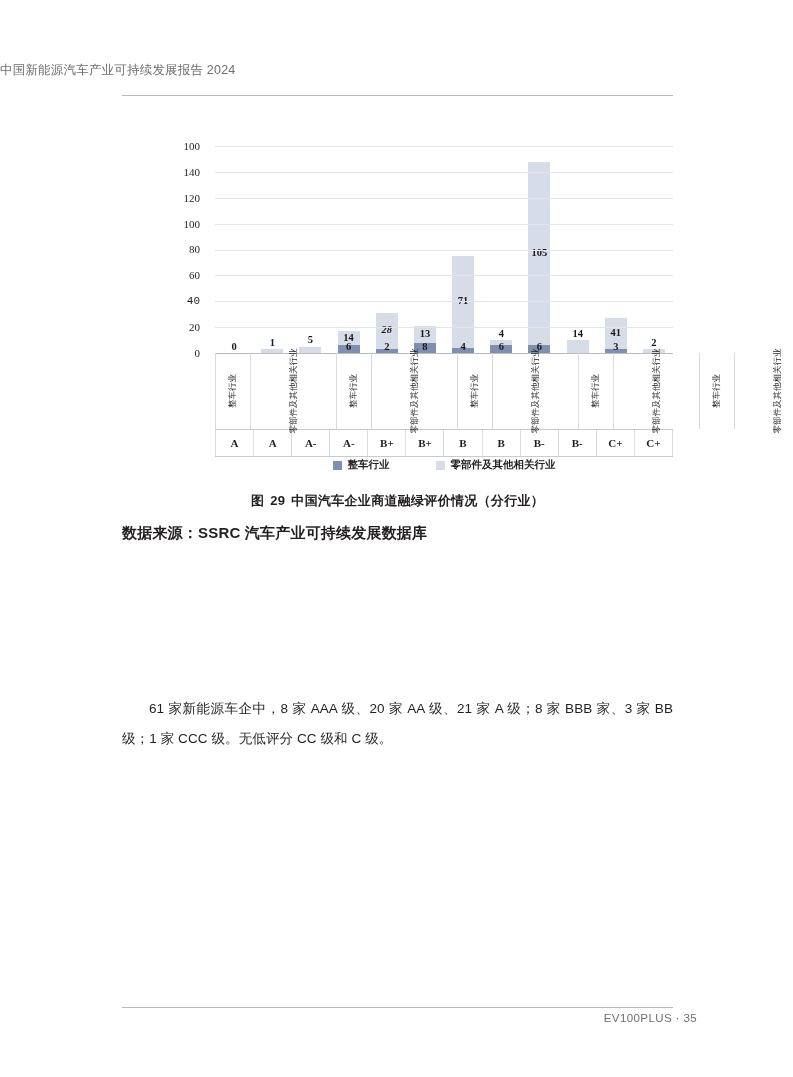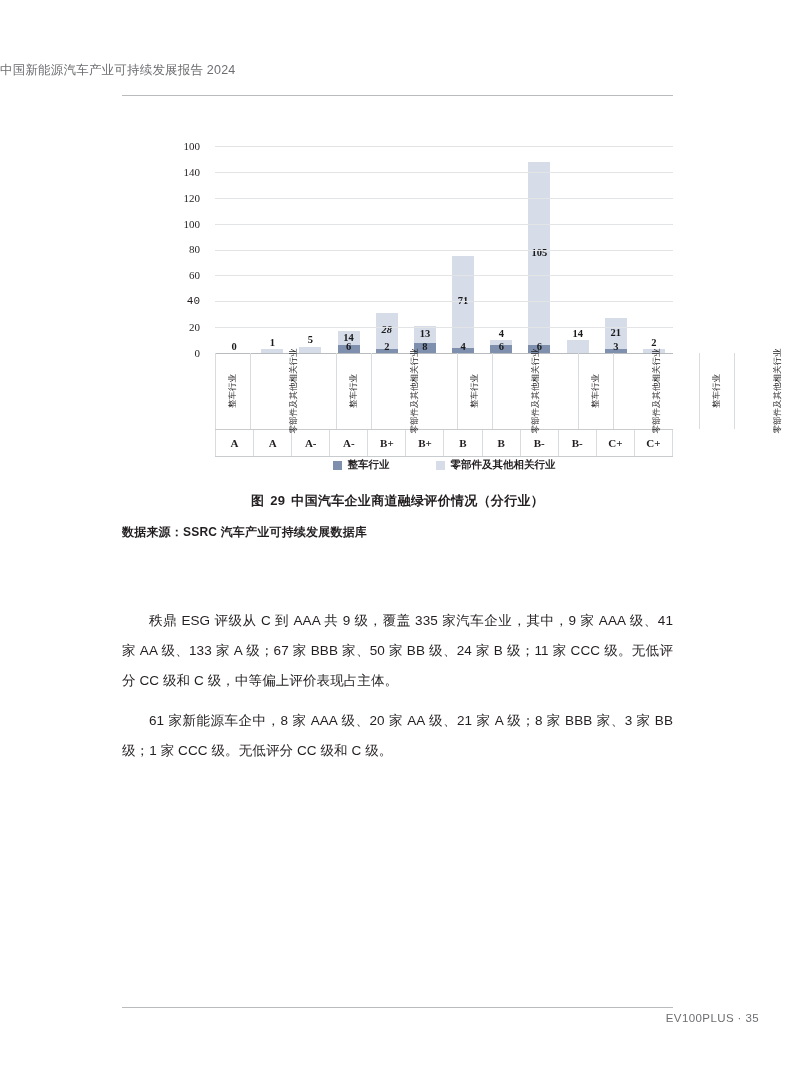--- a/index.html
+++ b/index.html
@@ -138,21 +138,21 @@
     position:absolute; left:122px; top:492px; width:551px;
     text-align:center;
     font-size:13px; font-weight:bold;
     color:#231f20;
     letter-spacing:.3px;
   }
   .caption .num { margin:0 6px; }
 
   .source {
     position:absolute; left:122px; top:524px; width:551px;
-    font-size:12px; font-weight:bold; color:#231f20;
+    font-size:15px; font-weight:bold; color:#231f20;
     letter-spacing:.2px;
   }
 
   
   .section-h {
     position:absolute; left:122px; top:563px; width:551px;
     font-size:15.5px; font-weight:bold;
     color:#1f3864;
     letter-spacing:.4px;
   }
@@ -161,33 +161,33 @@
   .para {
     position:absolute; left:122px; width:551px;
     font-size:13.5px;
     line-height:30px;
     color:#231f20;
     text-align:justify;
     text-indent:2em;
     letter-spacing:.1px;
   }
   #para1 { top:606px; }
-  #para2 { top:694px;margin-top:12px; }
+  #para2 { top:694px; }
 
   
   .footer-rule {
     position:absolute; left:122px; top:1007px; width:551px; height:1px;
     background:#b9bcbe;
   }
   .footer {
     position:absolute; left:0; top:1012px; width:793px;
     text-align:right;
     font-size:11.5px; color:#6d6e71;
   }
-  .footer-inner { display:inline-block; padding-right:34px; letter-spacing:.4px; }
+  .footer-inner { display:inline-block; padding-right:96px; letter-spacing:.4px; }
 </style>
 </head>
 <body>
 
 <div class="page">
 
   <div class="header">
     <span class="header-title">中国新能源汽车产业可持续发展报告 2024</span>
   </div>
   <div class="header-rule"></div>
@@ -276,21 +276,21 @@
               <div class="seg-b" style="height: 12.9375px;"></div>
             </div>
             <div class="vlbl" style="bottom: 13.9375px;">14</div>
           </div>
           <div class="bcol">
             <div class="bstack">
               <div class="seg-a" style="height: 4px;"></div>
               <div class="seg-b" style="height: 31.05px;"></div>
             </div>
             <div class="vlbl" style="bottom: 1px;">3</div>
-            <div class="vlbl" style="bottom: 14.525px;">21</div>
+            <div class="vlbl" style="bottom: 14.525px;">41</div>
           </div>
           <div class="bcol">
             <div class="bstack">
               <div class="seg-b" style="height: 4px;"></div>
             </div>
             <div class="vlbl" style="bottom: 5px;">2</div>
           </div>
         </div>
     <div class="axisline" style="top: 207px;"></div>
         <div class="gridline" style="top: 181.125px;"></div>
@@ -364,21 +364,20 @@
     </div>
   </div>
 
   <div class="caption">
     <span>图</span><span class="num">29</span><span>中国汽车企业商道融绿评价情况（分行业）</span>
   </div>
 
   <div class="source">数据来源：SSRC 汽车产业可持续发展数据库</div>
 
 
-  <div class="para" id="para1">秩鼎 ESG 评级从 C 到 AAA 共 9 级，覆盖 335 家汽车企业，其中，9 家 AAA 级、41 家 AA 级、133 家 A 级；67 家 BBB 家、50 家 BB 级、24 家 B 级；11 家 CCC 级。无低评分 CC 级和 C 级，中等偏上评价表现占主体。</div>
   <div class="para" id="para2">61 家新能源车企中，8 家 AAA 级、20 家 AA 级、21 家 A 级；8 家 BBB 家、3 家 BB 级；1 家 CCC 级。无低评分 CC 级和 C 级。</div>
 
   <div class="footer-rule"></div>
   <div class="footer">
     <span class="footer-inner">
       <span>EV100PLUS</span>
       <span>·</span>
       <span>35</span>
     </span>
   </div>

